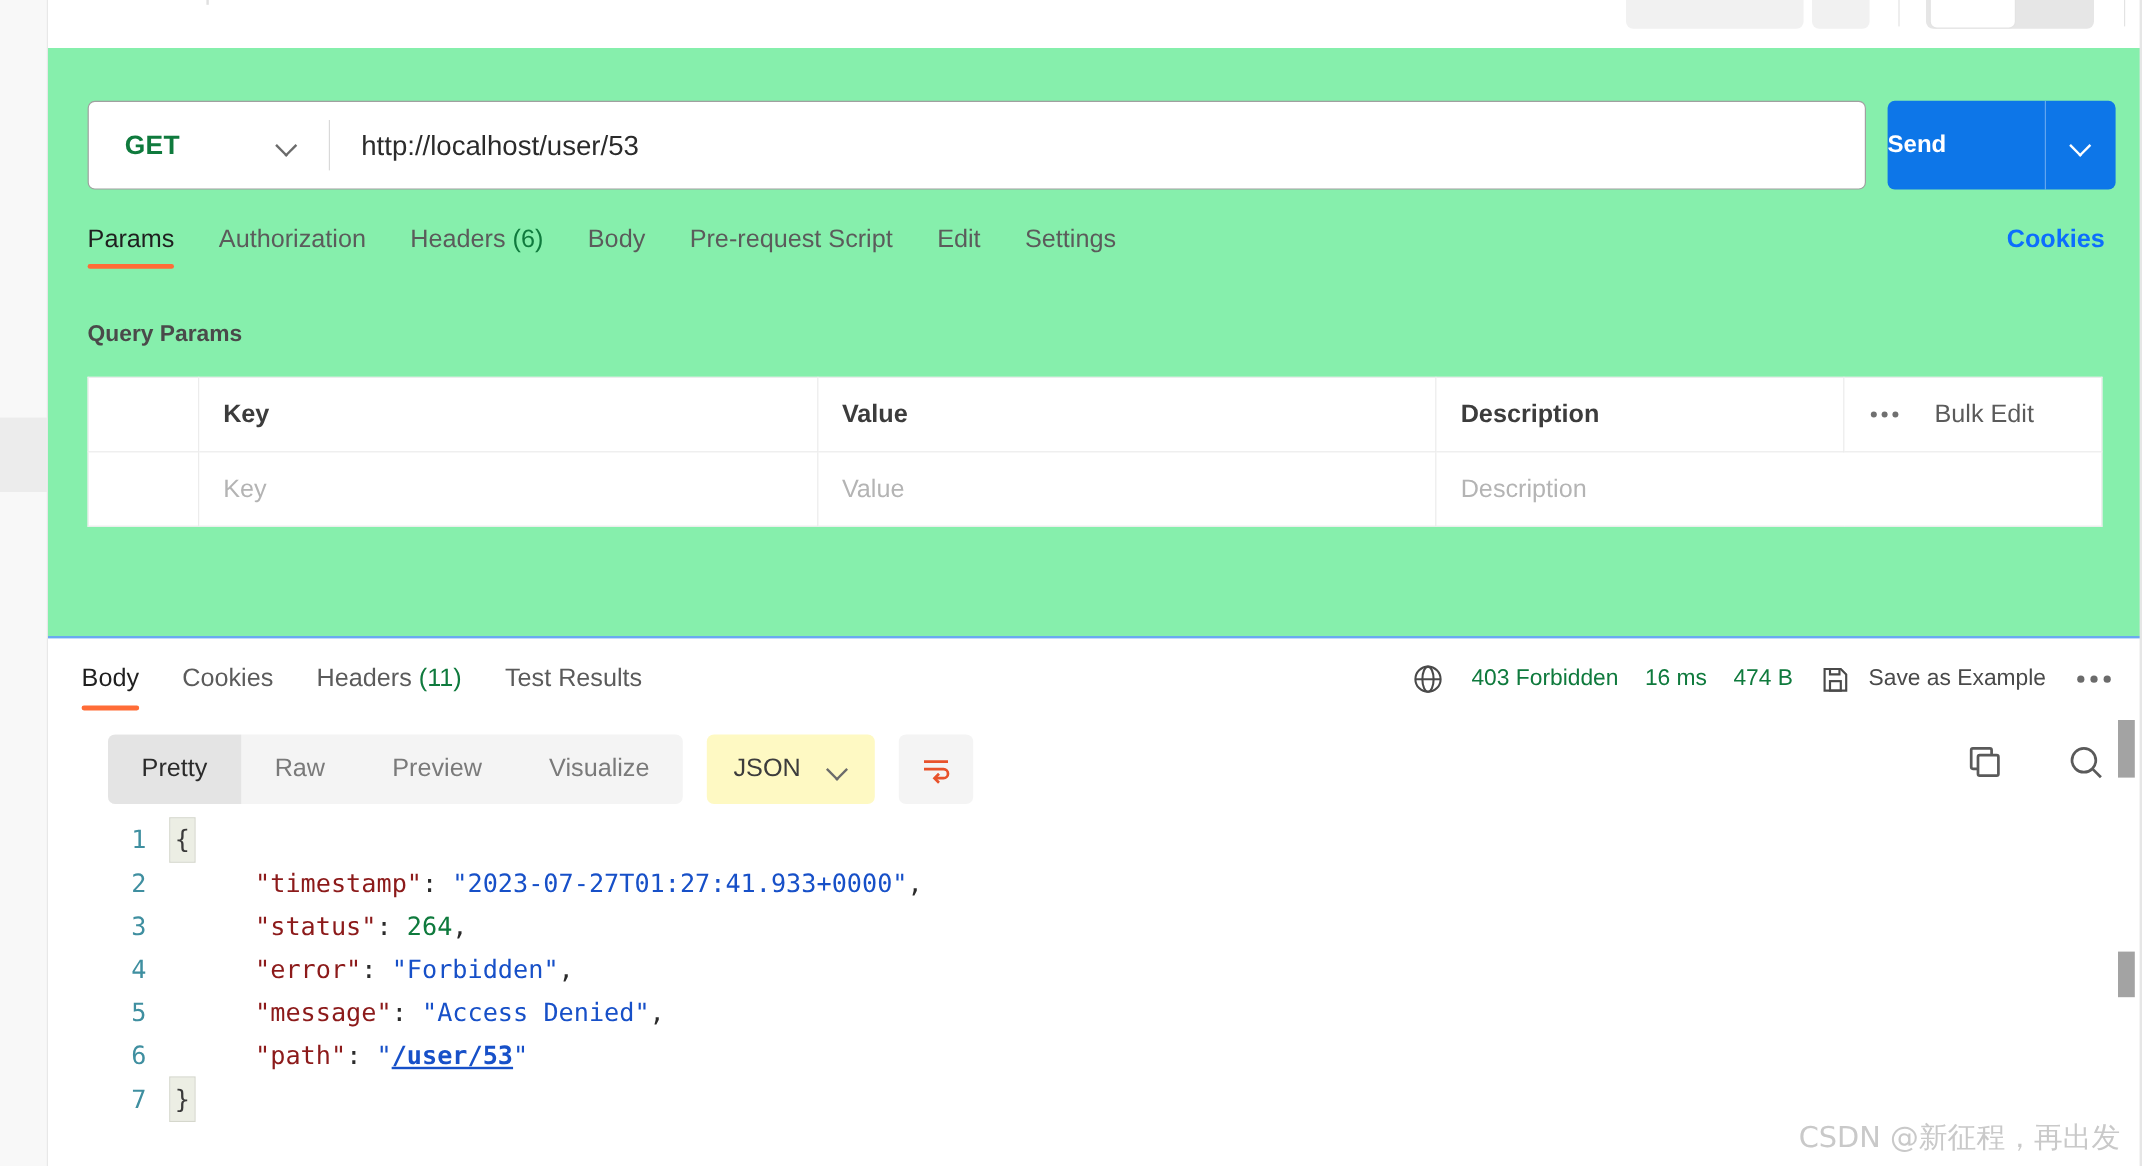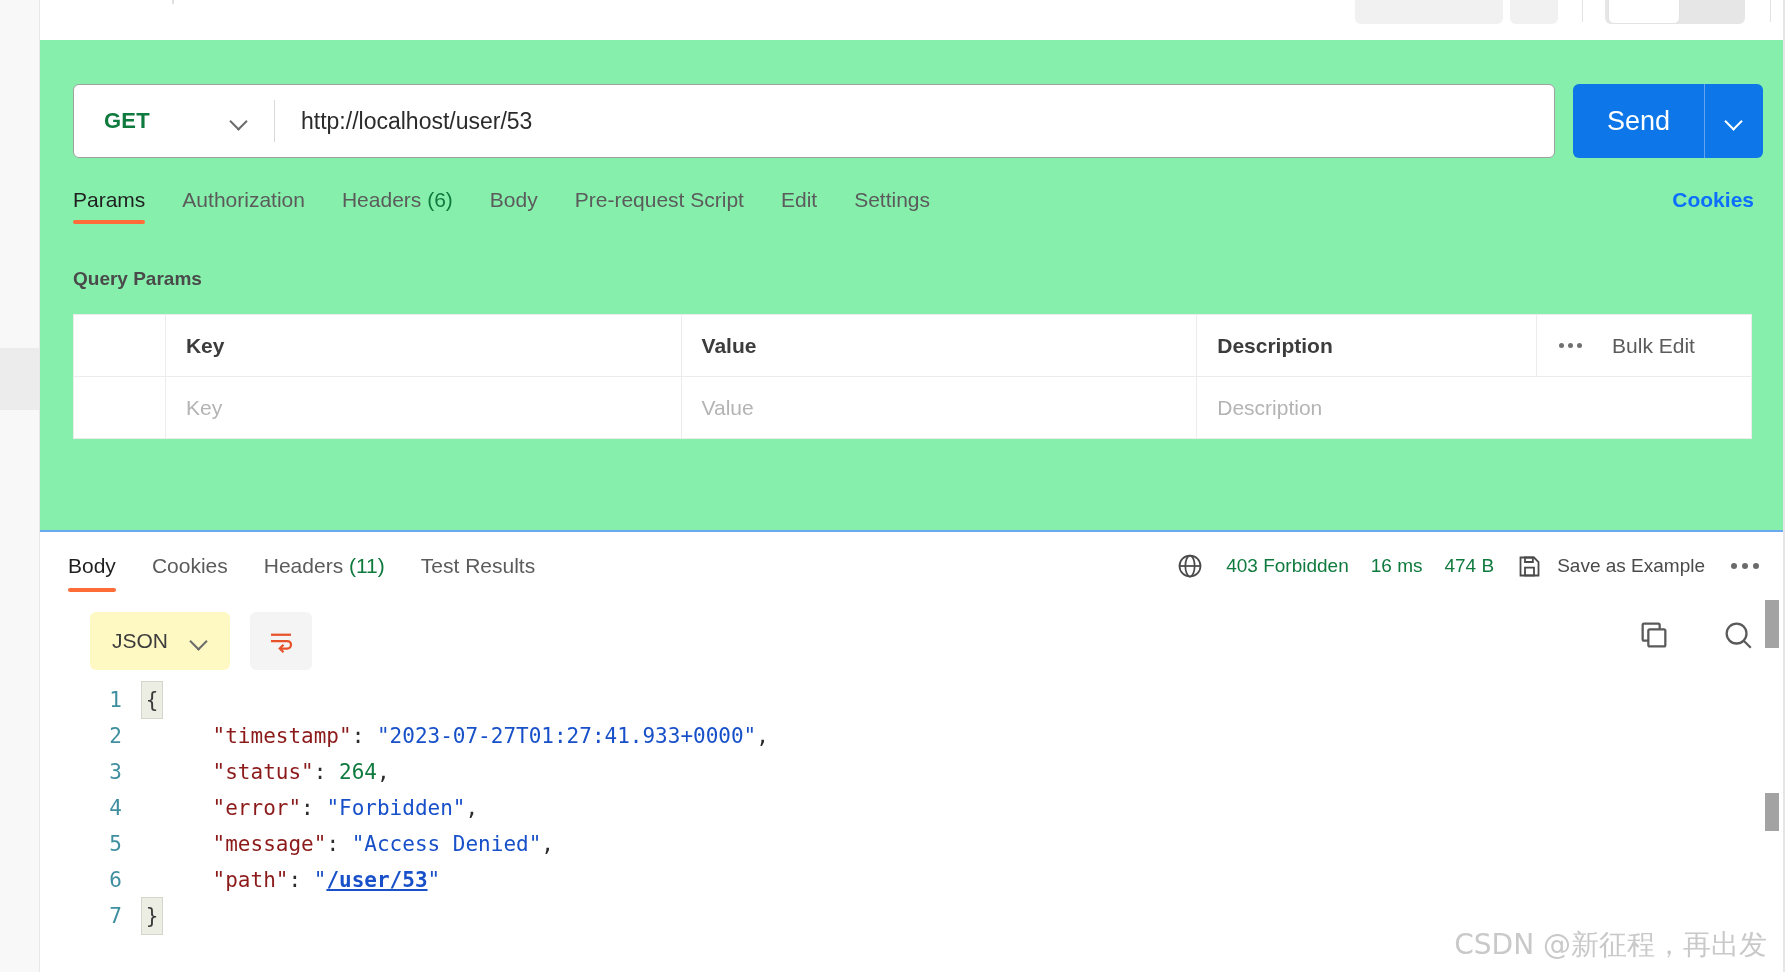--- a/index.html
+++ b/index.html
@@ -89,22 +89,22 @@
     font-family: "Liberation Sans", sans-serif;
     font-size: 23px; color: #2b2b2b; padding: 0 26px;
   }
   .send-btn {
     margin-left: 18px; width: 190px; height: 74px;
     background: #0d76e8; border-radius: 6px;
     display: flex; align-items: center; overflow: hidden;
     cursor: pointer;
   }
   .send-label {
-    flex: 1; text-align: center; color: #fff;
-    font-size: 27px; font-weight: normal;
+    flex: 1; color: #fff;
+    font-size: 20px; font-weight: bold;
   }
   .send-sep { width: 1px; height: 74px; background: rgba(255,255,255,.35); }
   .send-chev {
     width: 58px; display: flex; align-items: center; justify-content: center;
   }
   .send-chev .chev::before { border-color: #fff; }
 
   
   .req-tabs {
     position: absolute; left: 33px; top: 148px;
@@ -238,21 +238,21 @@
   .tok-punc { color: #2b2b2b; }
   .tok-link { color: #1750c8; text-decoration: underline; font-weight: bold; }
   .vthumb { position: absolute; right: 6px; width: 14px; background: #a3a3a3; border-radius: 0; }
   .right-border {
     position: absolute; right: 0; top: 0; width: 2px; height: 972px; background: #e6e6e6;
   }
 
   
   .watermark {
     position: absolute; right: 18px; bottom: 8px;
-    font-size: 28px; color: #c9c9c9;
+    font-size: 24px; color: #c9c9c9;
     font-family: "DejaVu Sans", sans-serif;
     white-space: nowrap;
   }
 </style>
 </head>
 <body>
 
 <div id="app">
 
   <div class="top-chrome">
@@ -357,20 +357,26 @@
         <span>Save as Example</span>
       </span>
       <span class="meta-dots">
           <i></i>
           <i></i>
           <i></i>
         </span>
     </div>
 
     <div class="body-toolbar">
+      <div class="seg-group" id="view-modes">
+          <div class="seg active">Pretty</div>
+          <div class="seg">Raw</div>
+          <div class="seg">Preview</div>
+          <div class="seg">Visualize</div>
+        </div>
       <div class="fmt-select">
         <span class="fmt-label">JSON</span>
         <span class="chev"></span>
       </div>
       <div class="wrap-btn">
         <svg width="30" height="30" viewBox="0 0 24 24" fill="none" stroke="#e8522b" stroke-width="1.8">
           <line x1="4" y1="7" x2="20" y2="7"></line>
           <path d="M4 12h13a3 3 0 0 1 0 6h-5"></path>
           <polyline points="14 15 11 18 14 21"></polyline>
         </svg>

